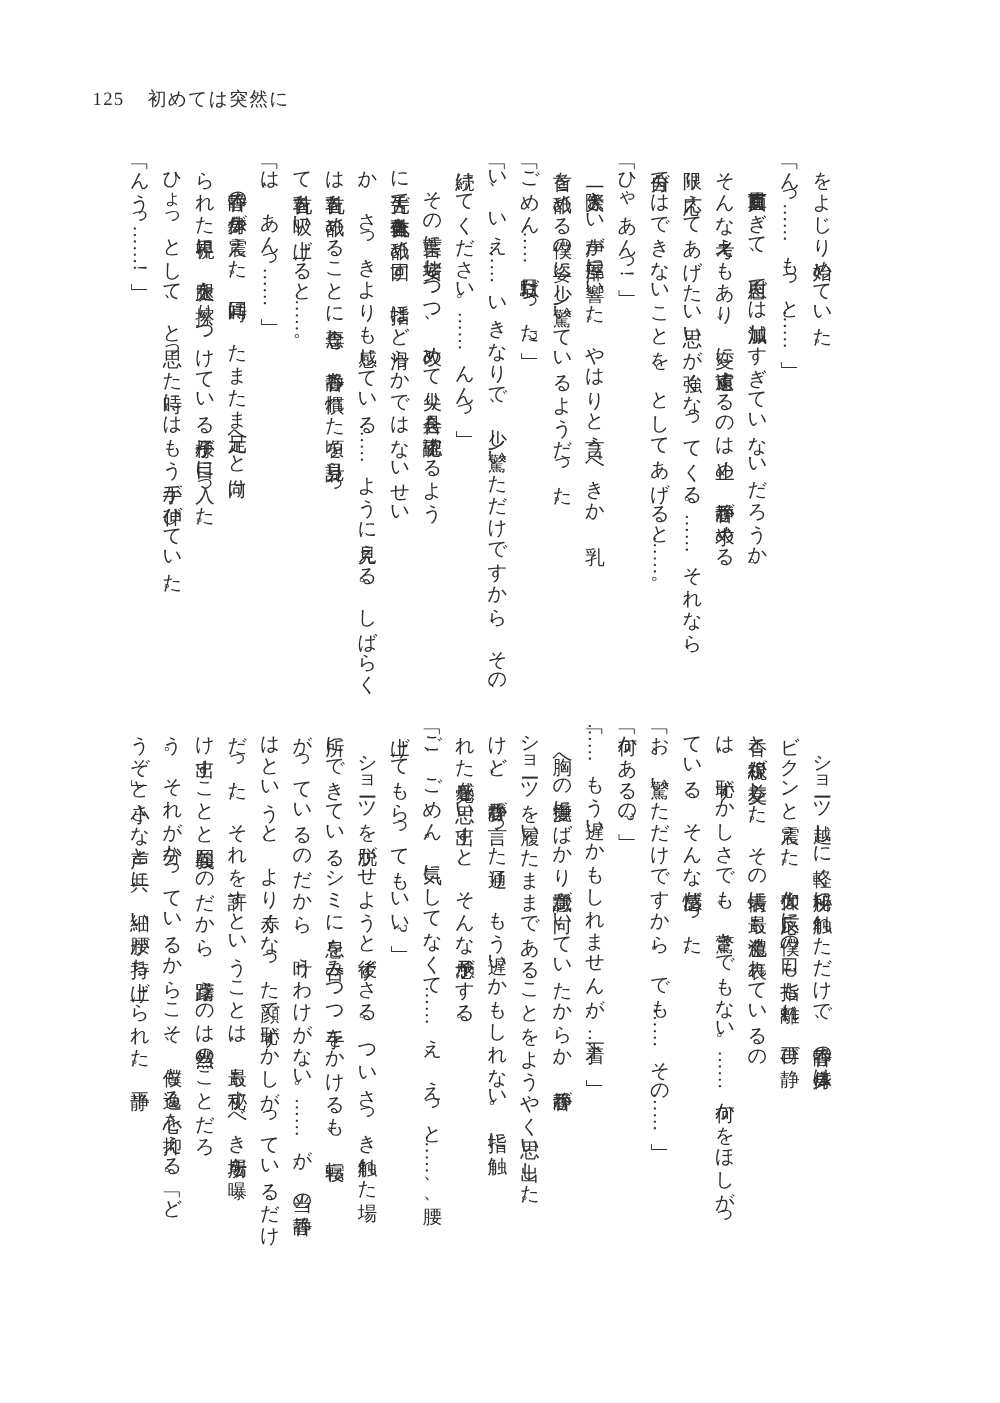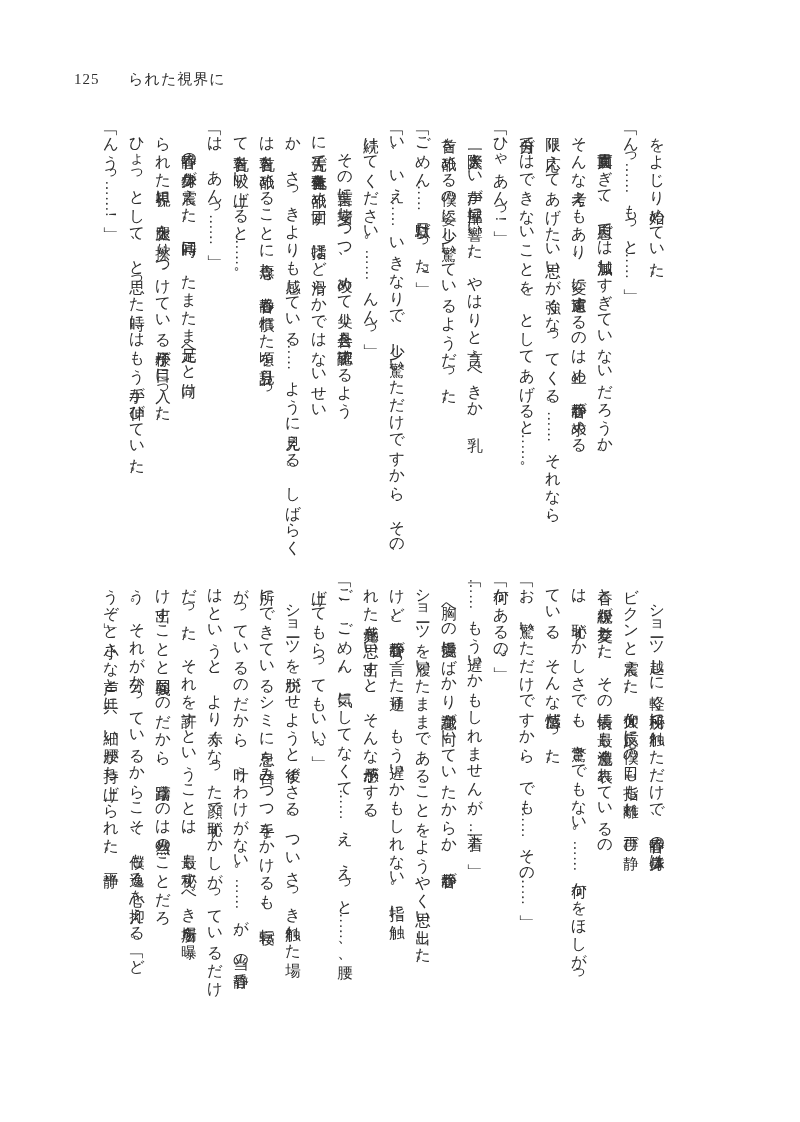--- a/index.html
+++ b/index.html
@@ -20,21 +20,21 @@
   }
   .page-header {
     position: absolute;
     top: 70px;
     left: 74px;
     font-size: 15px;
     letter-spacing: 1px;
     white-space: nowrap;
   }
   .page-number {
-    margin-right: 24px;
+    margin-right: 14px;
   }
   .text-block {
     position: absolute;
     right: 130px;
     width: 574px;
     height: 448px;
     writing-mode: vertical-rl;
     text-orientation: mixed;
     font-size: 15.5px;
     line-height: 26px;
@@ -46,21 +46,21 @@
     
   }
 </style>
 </head>
 <body>
 
 <div class="page">
 
   <header class="page-header">
     <span class="page-number">125</span>
-    <span class="chapter-title">られた視界に</span>
+    <span class="chapter-title">初めては突然に</span>
   </header>
 
   <div class="text-block block-top">
       <div class="line">をよじり始めていた。</div>
       <div class="line">「んっ……もっと……」</div>
       <div class="line">　真面目すぎて、自慰では加減しすぎていないだろうか。</div>
       <div class="line">そんな考えもあり、変に遠慮するのは止め、静香が求める</div>
       <div class="line">限り応えてあげたい思いが強くなってくる。……それなら、</div>
       <div class="line">自分ではできないことを、としてあげると……。</div>
       <div class="line">「ひゃあんっ!」</div>

